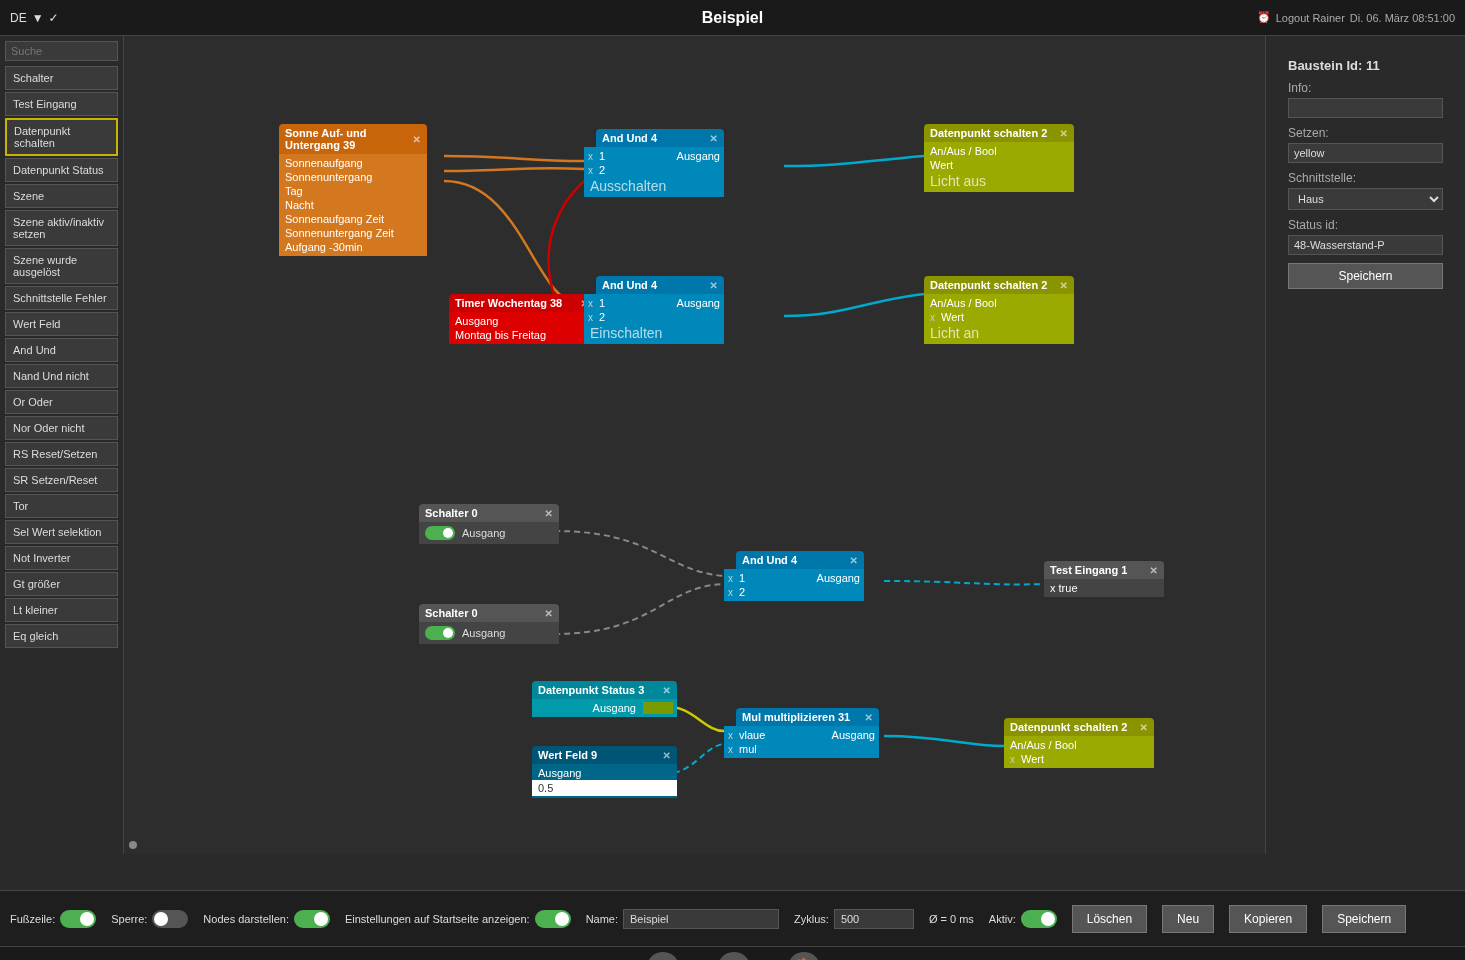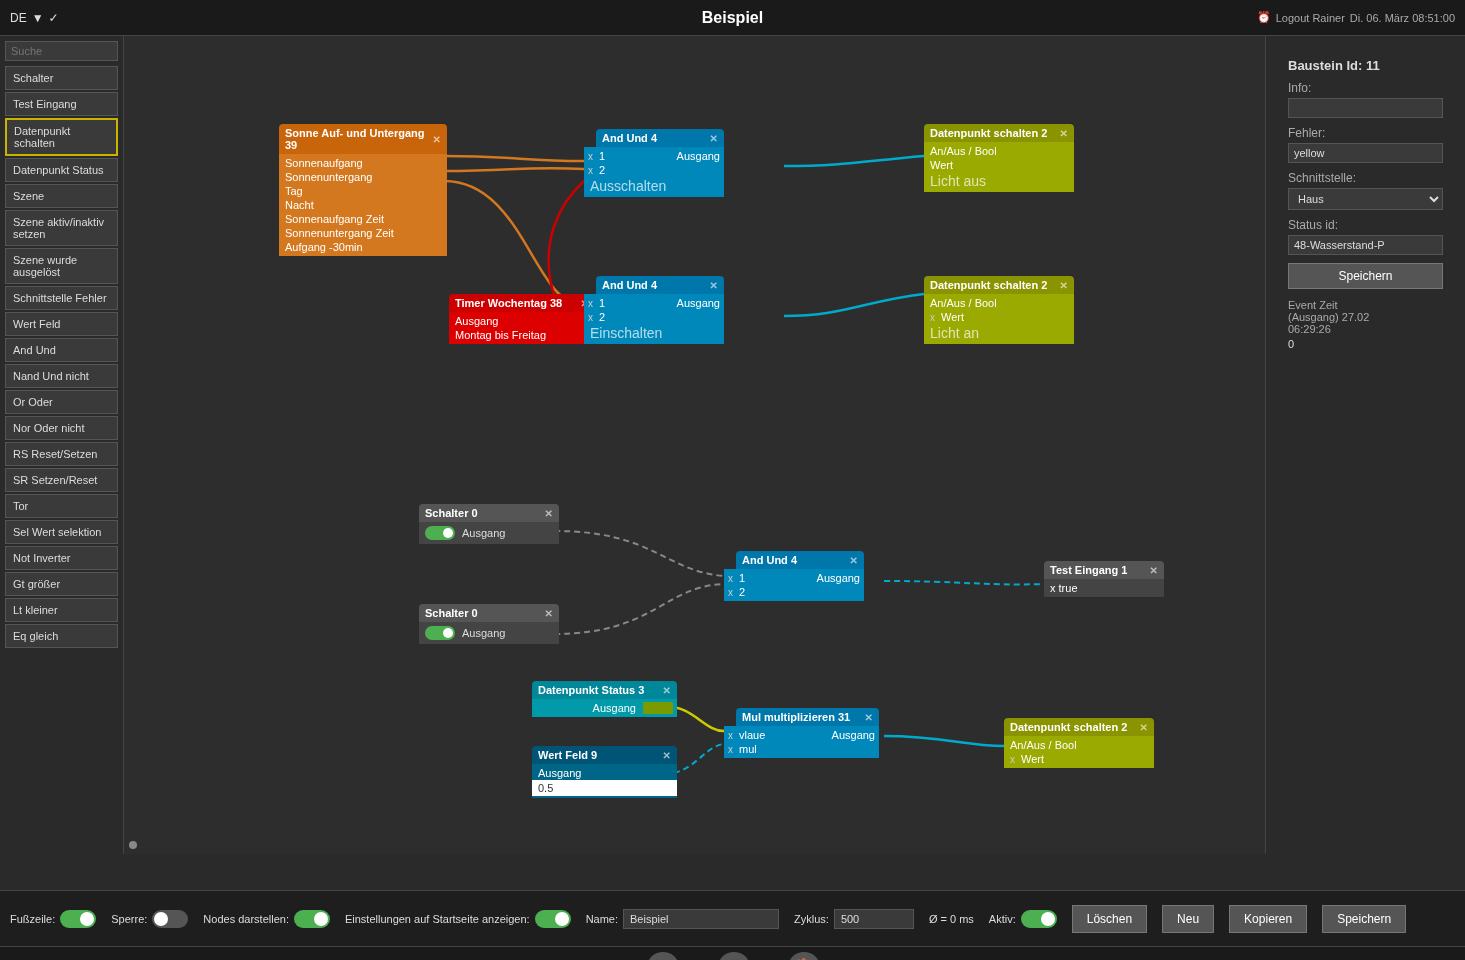--- a/index.html
+++ b/index.html
@@ -165,21 +165,21 @@
 
       <path d="M 760 545 C 840 545, 860 550, 920 548" stroke="#00aacc" stroke-width="2" fill="none" stroke-dasharray="6,4"></path>
 
       <path d="M 540 670 C 570 670, 580 695, 600 695" stroke="#cccc00" stroke-width="2.5" fill="none"></path>
 
       <path d="M 540 738 C 570 738, 580 710, 600 708" stroke="#00aacc" stroke-width="2" fill="none" stroke-dasharray="6,4"></path>
 
       <path d="M 760 700 C 820 700, 840 710, 880 710" stroke="#00aacc" stroke-width="2.5" fill="none"></path>
     </svg>
 
-    <div class="node node-orange" style="left:155px; top:88px; width:168px;">
+    <div class="node node-orange" style="left:155px; top:88px; width:148px;">
       <div class="node-header">
         <span>Sonne Auf- und Untergang 39</span>
         <span class="node-close">✕</span>
       </div>
       <div class="node-body">
         <div class="node-row">Sonnenaufgang</div>
         <div class="node-row">Sonnenuntergang</div>
         <div class="node-row">Tag</div>
         <div class="node-row">Nacht</div>
         <div class="node-row">Sonnenaufgang Zeit</div>
@@ -374,35 +374,29 @@
       </div>
     </div>
 
     <div style="position:absolute; bottom:5px; left:5px; width:8px; height:8px; background:#888; border-radius:50%;"></div>
   </div>
 
   <div id="right-panel">
     <div class="rp-title">Baustein Id: 11</div>
     <div class="rp-label">Info:</div>
     <input type="text" value="" style="">
-    <div class="rp-label">Fehler:</div>
+    <div class="rp-label">Setzen:</div>
     <input type="text" value="yellow" style="">
     <div class="rp-label">Schnittstelle:</div>
     <select>
       <option>Haus</option>
     </select>
     <div class="rp-label">Status id:</div>
     <input type="text" value="48-Wasserstand-P" style="">
     <button class="save-btn">Speichern</button>
-    <div class="event-section">
-      <div>Event Zeit</div>
-      <div>(Ausgang) 27.02</div>
-      <div>06:29:26</div>
-      <div class="event-value">0</div>
-    </div>
   </div>
 </div>
 
 <div id="footer-bar">
   <div class="footer-toggle">
     <span>Fußzeile:</span>
     <div class="toggle-switch"></div>
   </div>
   <div class="footer-toggle">
     <span>Sperre:</span>

